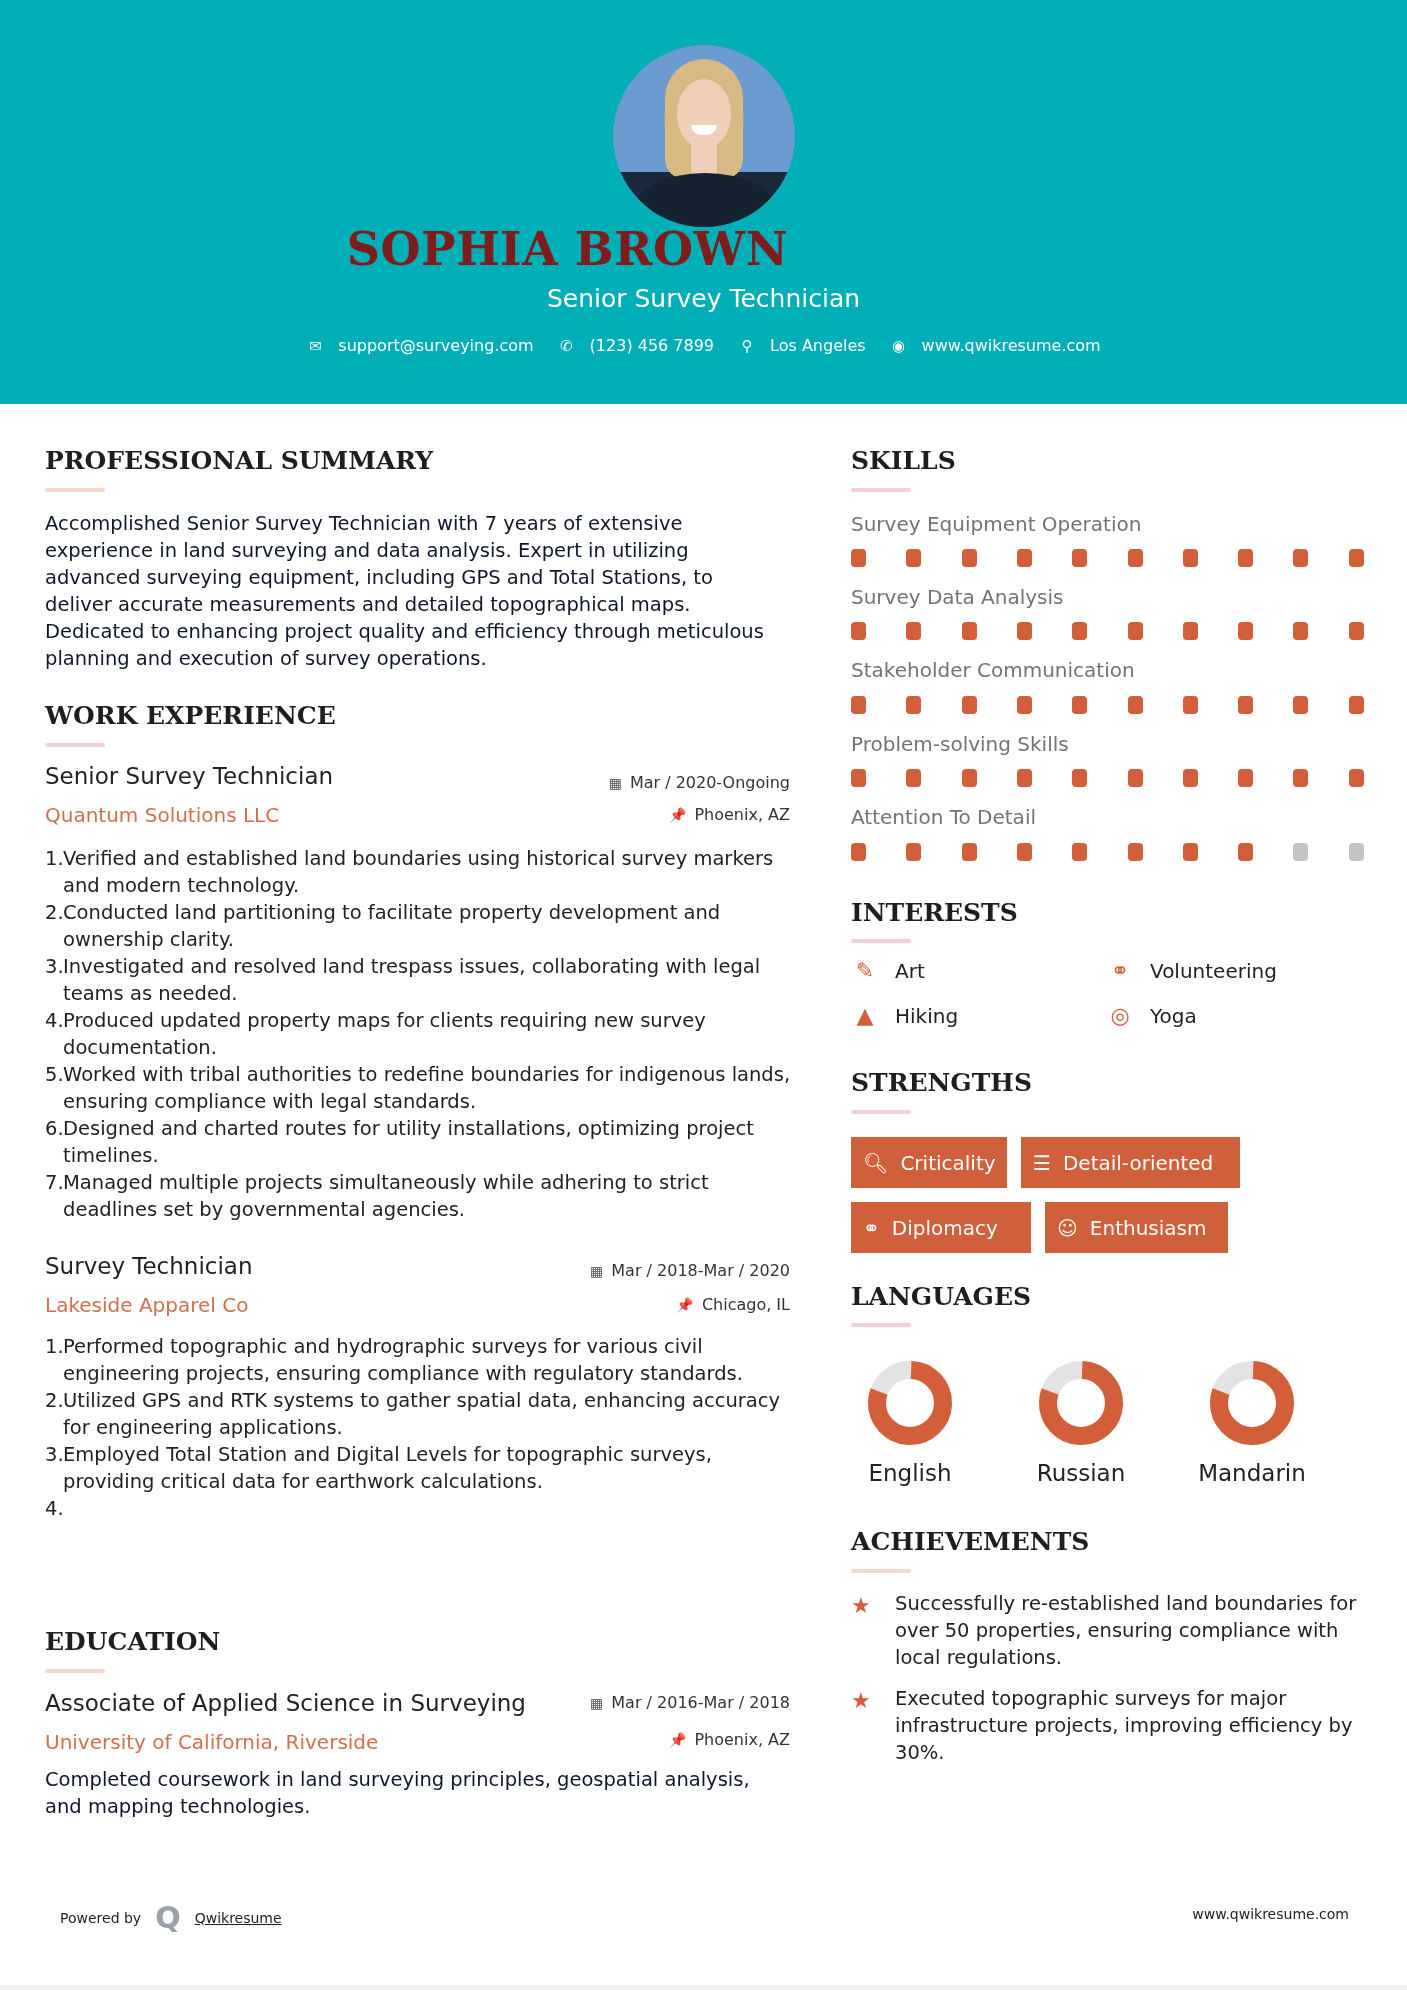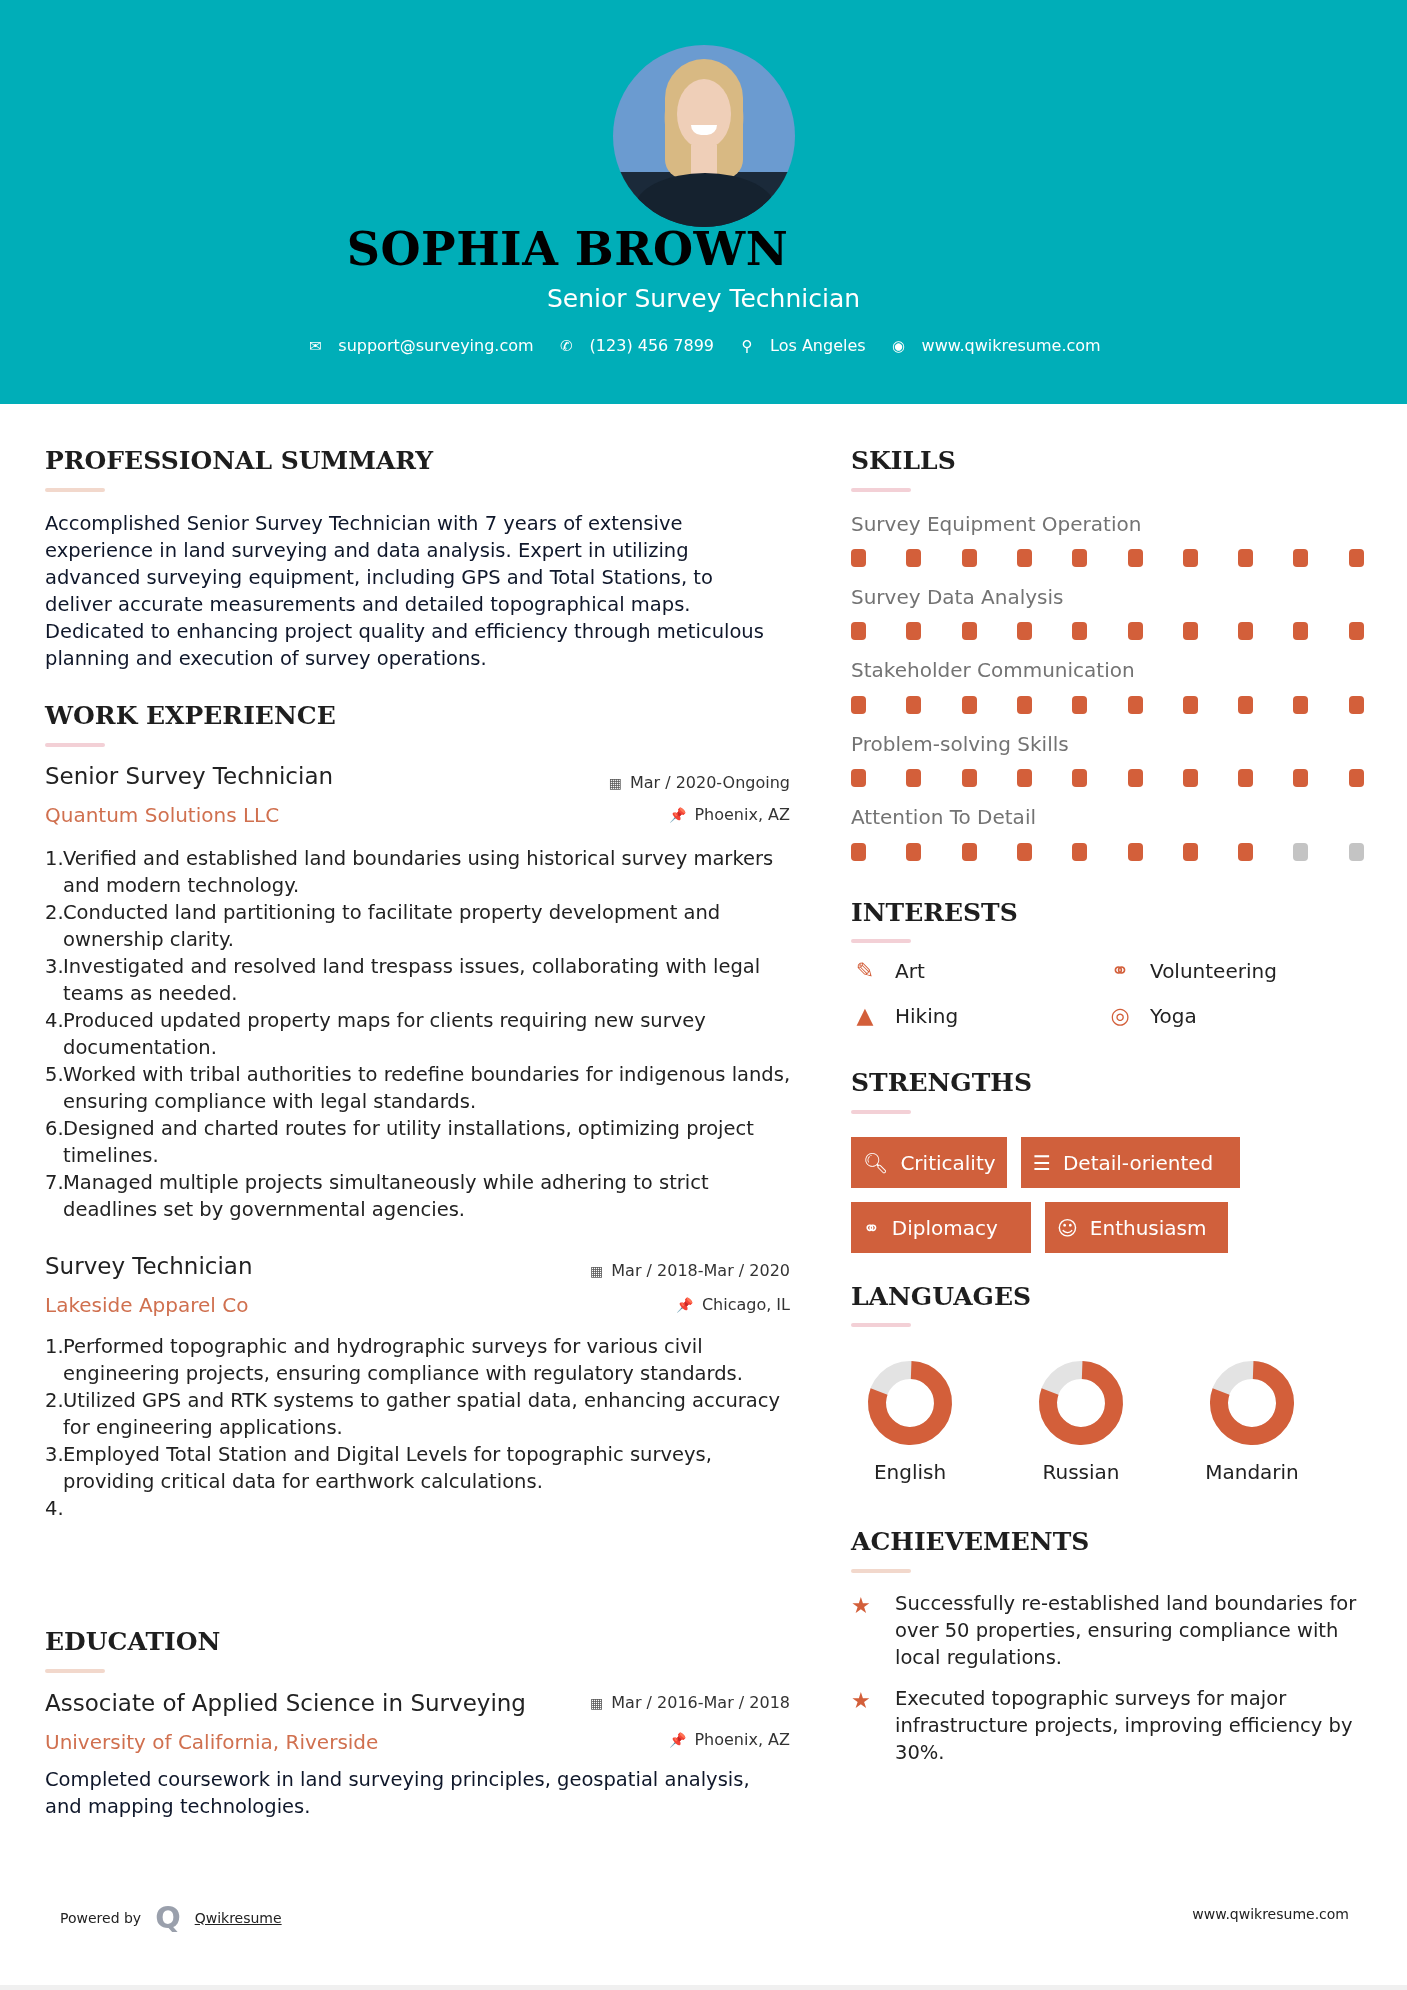--- a/index.html
+++ b/index.html
@@ -11,21 +11,21 @@
            background: radial-gradient(circle at 50% 38%, #f1d3bf 0 17%, transparent 18%),
                        radial-gradient(ellipse at 50% 40%, #d9b98a 0 30%, transparent 31%),
                        linear-gradient(180deg, #6b9bd0 0 70%, #1b2a3a 70% 100%);
            overflow: hidden; }
   .photo .hair { position: absolute; left: 52px; top: 14px; width: 78px; height: 120px; border-radius: 40px 40px 20px 20px; background: #d8b983; }
   .photo .face { position: absolute; left: 64px; top: 34px; width: 54px; height: 70px; border-radius: 50%; background: #efcfb8; }
   .photo .smile { position: absolute; left: 78px; top: 80px; width: 26px; height: 10px; border-radius: 0 0 14px 14px; background: #fff; }
   .photo .shirt { position: absolute; left: 22px; top: 128px; width: 140px; height: 70px; border-radius: 50% 50% 0 0; background: #15222f; }
   .photo .neck { position: absolute; left: 78px; top: 100px; width: 26px; height: 40px; background: #efcfb8; }
 
-  .name { position: absolute; left: 0; top: 222px; width: 1135px; text-align: center; font-family: "DejaVu Serif", serif; font-weight: bold; font-size: 46px; color: #000000; letter-spacing: 0.5px; }
+  .name { position: absolute; left: 0; top: 222px; width: 1135px; text-align: center; font-family: "DejaVu Serif", serif; font-weight: bold; font-size: 46px; color: #7f1d1d; letter-spacing: 0.5px; }
   .title { position: absolute; left: 0; top: 284px; width: 1407px; text-align: center; font-size: 25px; color: #ffffff; }
   .contacts { position: absolute; left: 0; top: 336px; width: 1407px; display: flex; justify-content: center; align-items: center; font-size: 16px; color: #ffffff; }
   .contacts .item { display: flex; align-items: center; margin: 0 12px; }
   .contacts .ico { display: inline-block; width: 18px; text-align: center; margin-right: 14px; font-size: 15px; }
 
   .section-title { position: absolute; font-family: "DejaVu Serif", serif; font-weight: bold; font-size: 25px; color: #1e1e1e; }
   .accent { position: absolute; height: 4px; width: 60px; background: #f2d8cc; border-radius: 2px; }
   .accent.pink { background: #f3d0d6; }
 
   .para { position: absolute; font-size: 19.5px; line-height: 27px; color: #0f172a; }
@@ -44,21 +44,21 @@
   .dot.empty { background: #c4c4c4; }
 
   .interest { position: absolute; display: flex; align-items: center; font-size: 20px; color: #222; }
   .interest .ii { width: 28px; margin-right: 16px; color: #D35F3A; font-size: 22px; text-align: center; }
 
   .chip { position: absolute; height: 51px; background: #D0603C; color: #fff; font-size: 20px; display: flex; align-items: center; padding: 0 12px; }
   .chip .ci { margin-right: 12px; font-size: 20px; }
 
   .lang { position: absolute; width: 120px; text-align: center; }
   .lang svg { display: block; margin: 0 auto; }
-  .lang .lname { font-size: 20px; color: #222; margin-top: 14px; }
+  .lang .lname { font-size: 23px; color: #222; margin-top: 14px; }
 
   .ach { position: absolute; left: 851px; width: 520px; display: flex; font-size: 19.5px; line-height: 27px; color: #222; }
   .ach .ai { width: 44px; flex: 0 0 44px; color: #D35F3A; font-size: 22px; padding-top: 2px; }
 
   .footer-left { position: absolute; left: 60px; top: 1900px; display: flex; align-items: center; font-size: 14px; color: #222; }
   .footer-left .qlogo { margin: 0 14px; font-size: 30px; font-weight: bold; color: #9aa0ac; }
   .footer-left .qlink { text-decoration: underline; color: #222; }
   .footer-right { position: absolute; right: 58px; top: 1906px; font-size: 14px; color: #222; }
   .bottom-bar { position: absolute; left: 0; top: 1985px; width: 1407px; height: 5px; background: #f0f0f0; }
 </style>

